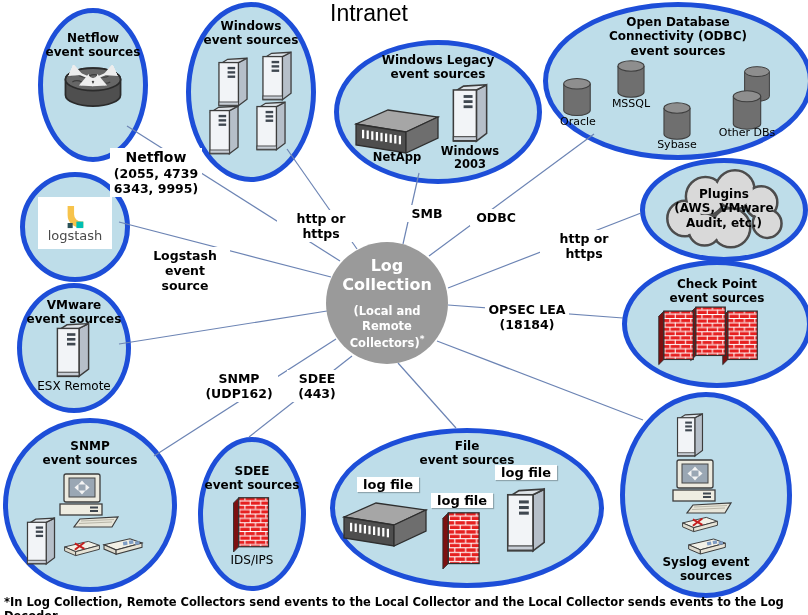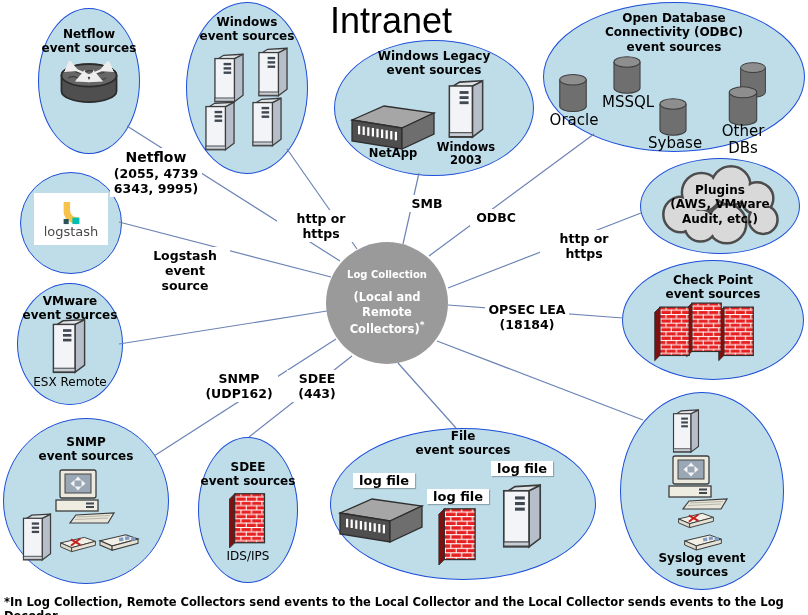--- a/index.html
+++ b/index.html
@@ -1,36 +1,36 @@
 <!DOCTYPE html>
 <html><head>
 <meta charset="utf-8">
 <style>
   html,body{margin:0;padding:0;background:#fff;}
   #stage{position:relative;width:808px;height:615px;background:#fff;overflow:hidden;
          font-family:"DejaVu Sans",sans-serif;color:#000;}
-  .bubble{position:absolute;background:#bedde9;border:1px solid #1d4ed8;border-radius:50%;}
+  .bubble{position:absolute;background:#bedde9;border:5px solid #1d4ed8;border-radius:50%;}
   .glabel{position:absolute;left:0;right:0;text-align:center;font-weight:bold;font-size:12px;
           line-height:1.2;white-space:pre-line;}
   .icon{position:absolute;}
-  .devlabel{position:absolute;font-size:15px;text-align:center;white-space:pre-line;line-height:1.15;}
+  .devlabel{position:absolute;font-size:11px;text-align:center;white-space:pre-line;line-height:1.15;}
   .devlabel.bold{font-weight:bold;font-size:11.5px;}
   .conn{position:absolute;text-align:center;font-weight:bold;font-size:12.5px;line-height:1.2;
         white-space:pre-line;background:#fff;padding:1px 2px;z-index:4;}
   .conn.netflow::first-line{font-size:14px;}
   .lines{position:absolute;left:0;top:0;z-index:2;}
   .lines line{stroke:#6c84b4;stroke-width:1.2;}
   #center-circle{position:absolute;left:326px;top:242px;width:122px;height:122px;border-radius:50%;
         background:#9a9a9a;color:#fff;display:flex;flex-direction:column;align-items:center;
         justify-content:center;text-align:center;font-weight:bold;z-index:3;}
-  #center-circle .c1{font-size:10px;margin-bottom:10px;}
+  #center-circle .c1{font-size:16px;margin-bottom:10px;}
   #center-circle .c2{font-size:11.5px;line-height:1.3;}
   #center-circle sup{font-size:9px;vertical-align:super;}
   #diagram-title{position:absolute;left:330px;top:0px;font-family:"Liberation Sans",sans-serif;
-        font-size:36px;font-weight:400;z-index:1;}
+        font-size:23px;font-weight:400;z-index:1;}
   #footnote{position:absolute;left:4px;top:595px;width:800px;font-weight:bold;font-size:11.5px;z-index:4;}
   .logfile{position:absolute;background:#fff;font-weight:bold;font-size:13px;padding:0px 6px;
         z-index:2;box-shadow:1px 1px 1px rgba(0,0,0,0.25);}
   .lsbox{position:absolute;left:13px;top:20px;width:74px;height:52px;background:#fff;display:flex;
         flex-direction:column;align-items:center;justify-content:center;}
   .lsbox .lstext{font-size:13px;color:#4a4a4a;line-height:1;}
 </style>
 </head>
 <body>
 
@@ -273,21 +273,21 @@
   <div class="bubble" style="left:198px;top:437px;width:98px;height:144px">
     <div class="glabel" style="top:22px">SDEE
 event sources</div>
     <svg class="icon" style="left:26px;top:54px;width:44px;height:56px">
         <use href="#sym-brick"></use>
       </svg>
     <div class="devlabel" style="left:0;top:112px;width:98px;font-size:12px">IDS/IPS</div>
   </div>
 
   <div class="bubble" style="left:330px;top:428px;width:264px;height:150px">
-    <div class="glabel" style="top:0">File
+    <div class="glabel" style="top:6px">File
 event sources</div>
     <div class="logfile" style="left:22px;top:44px">log file</div>
     <div class="logfile" style="left:96px;top:60px">log file</div>
     <div class="logfile" style="left:160px;top:32px">log file</div>
     <svg class="icon" style="left:6px;top:66px;width:88px;height:52px">
         <use href="#sym-rack"></use>
       </svg>
     <svg class="icon" style="left:104px;top:78px;width:44px;height:58px">
         <use href="#sym-brick"></use>
       </svg>
@@ -334,21 +334,21 @@
     <div class="c2">Remote</div>
     <div class="c2"><span>Collectors)</span><sup>*</sup></div>
   </div>
 
   <div class="conn netflow" style="left:110px;top:148px;width:88px">Netflow
 (2055, 4739
 6343, 9995)</div>
   <div class="conn" style="left:140px;top:247px;width:86px">Logstash
 event source</div>
   <div class="conn" style="left:277px;top:210px;width:84px">http or https</div>
-  <div class="conn" style="left:405px;top:195px;width:40px">SMB</div>
+  <div class="conn" style="left:405px;top:205px;width:40px">SMB</div>
   <div class="conn" style="left:470px;top:209px;width:48px">ODBC</div>
   <div class="conn" style="left:540px;top:230px;width:84px">http or https</div>
   <div class="conn" style="left:485px;top:301px;width:80px">OPSEC LEA
 (18184)</div>
   <div class="conn" style="left:287px;top:370px;width:56px">SDEE
 (443)</div>
   <div class="conn" style="left:200px;top:370px;width:74px">SNMP
 (UDP162)</div>
 
   <div id="footnote">*In Log Collection, Remote Collectors send events to the Local Collector and the Local Collector sends events to the Log Decoder.</div>

